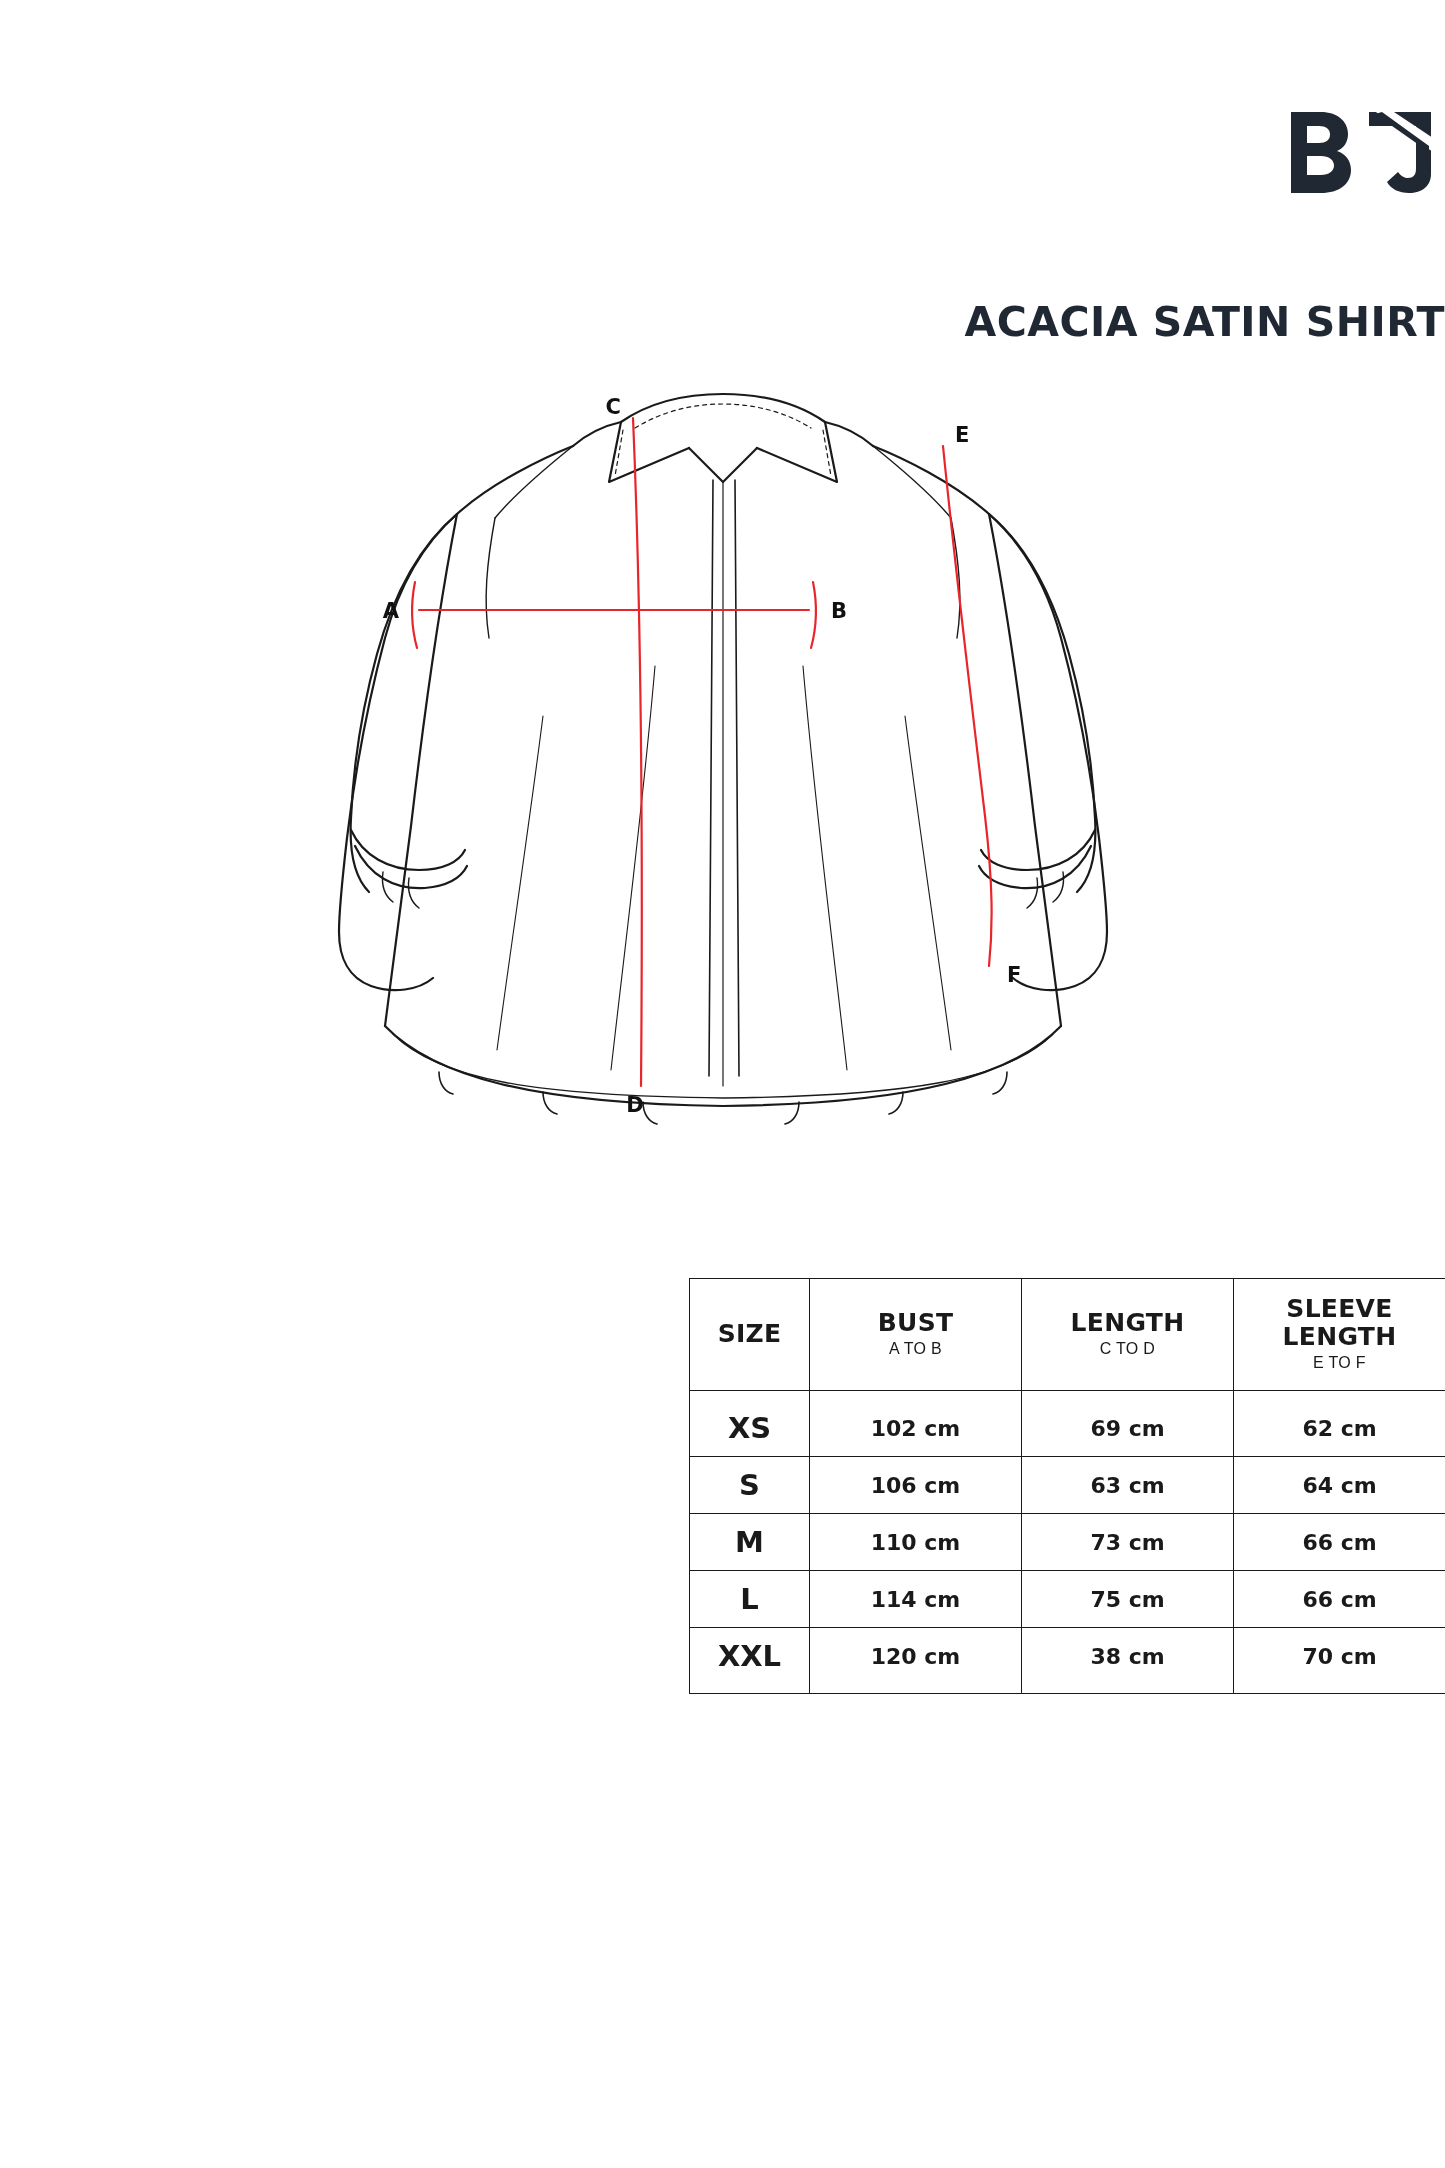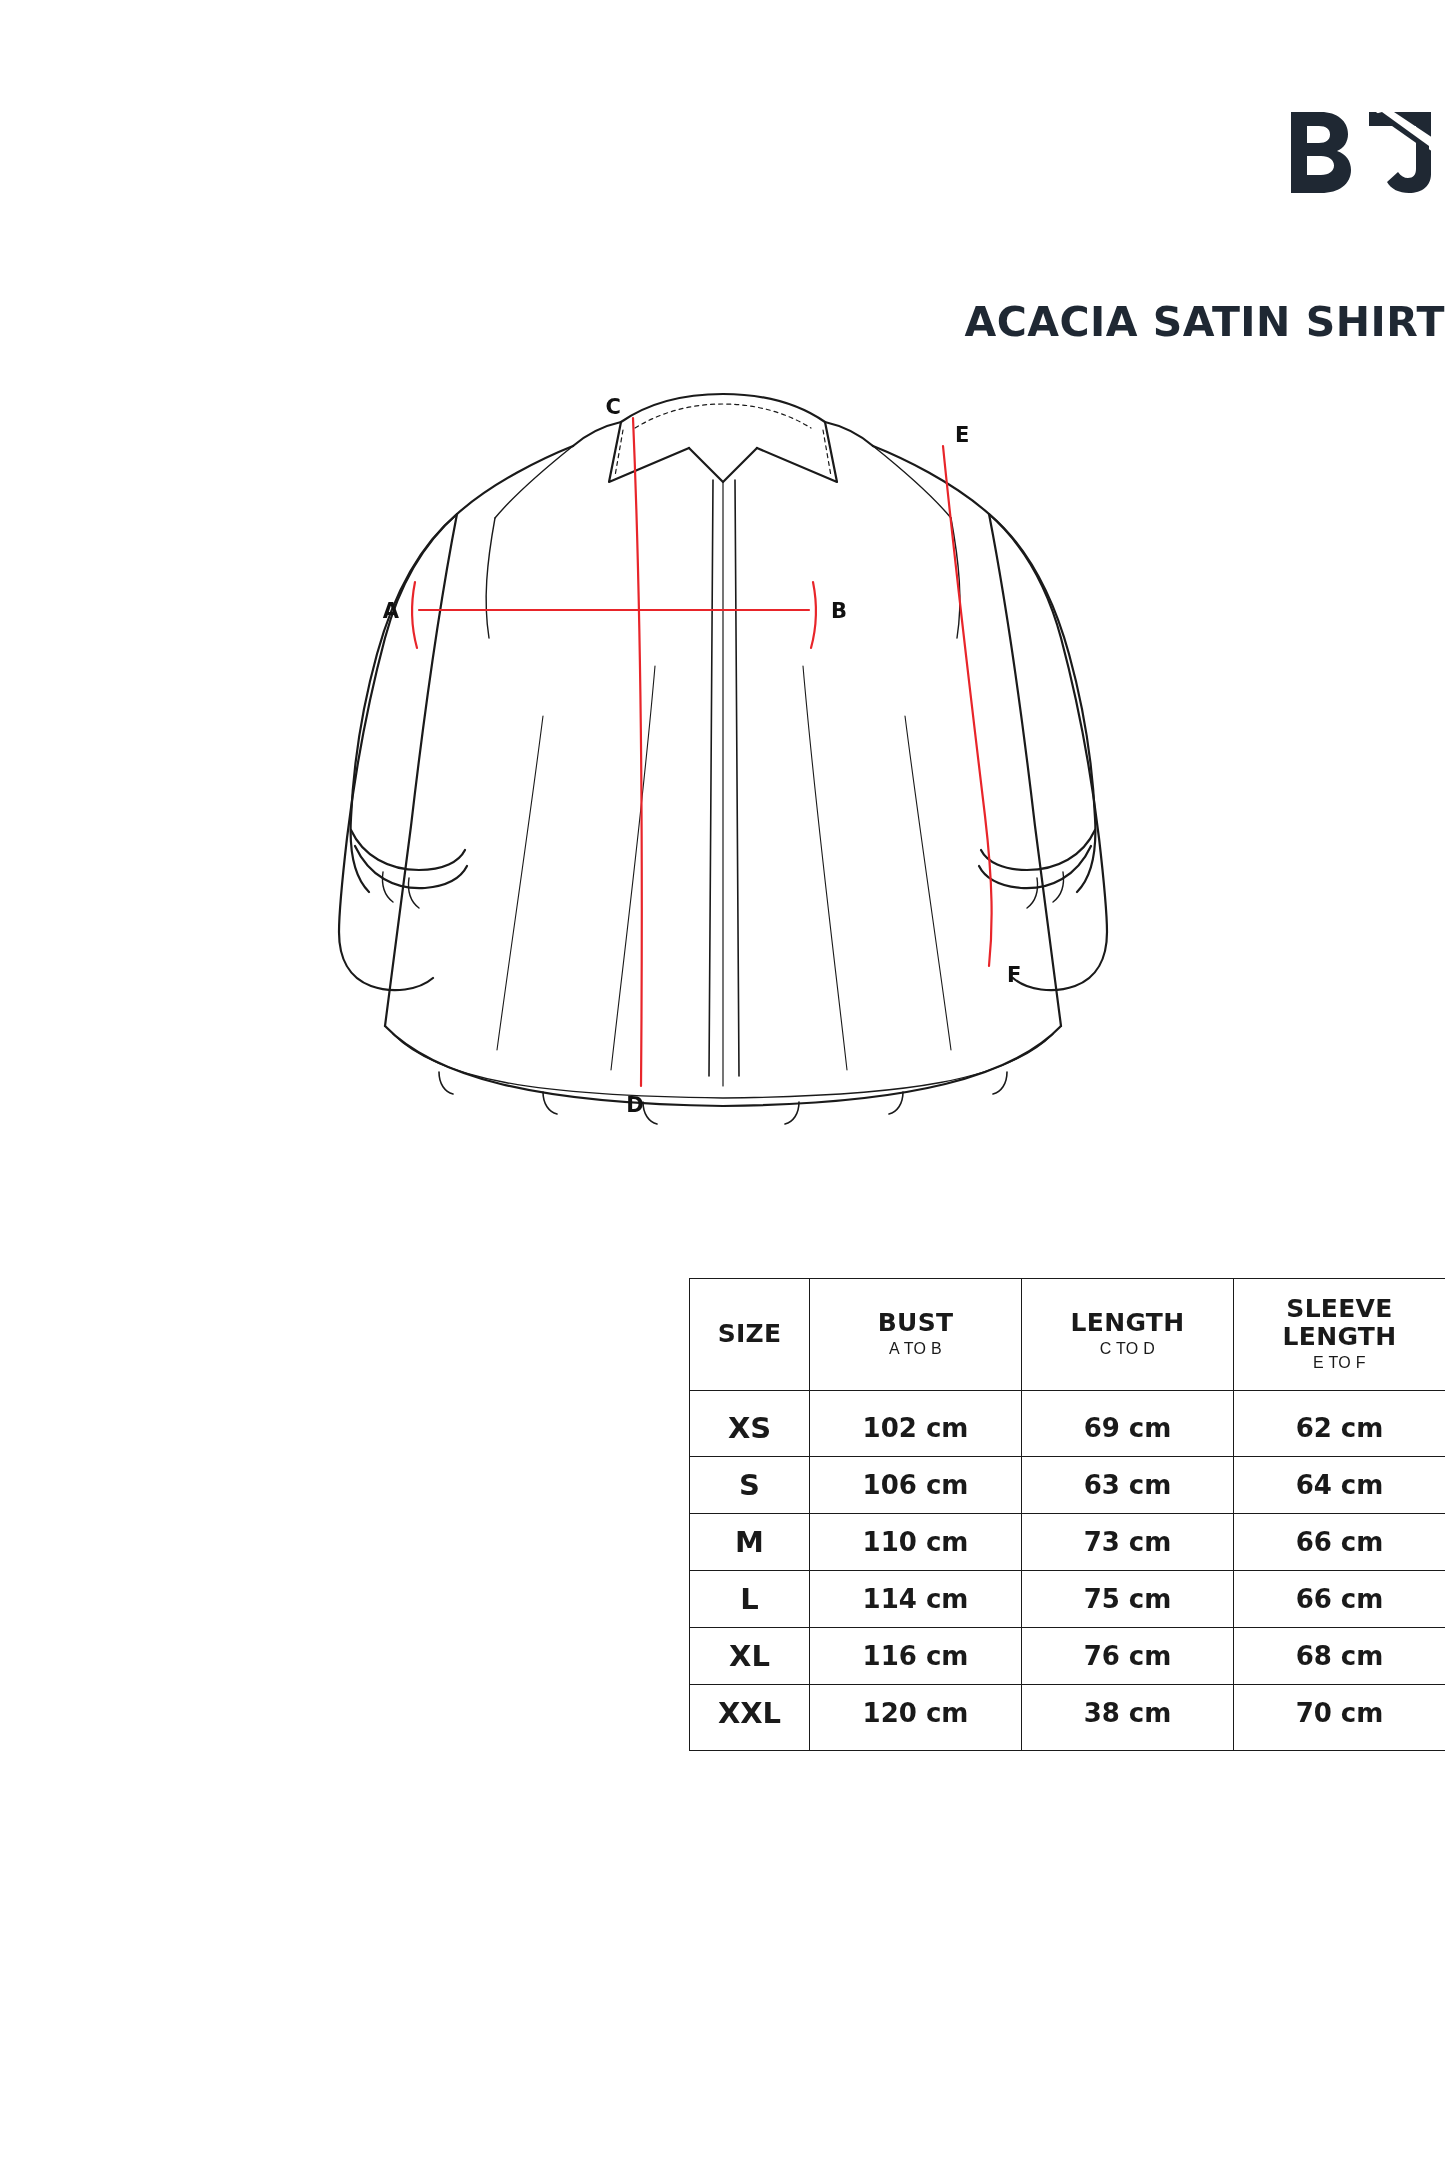--- a/index.html
+++ b/index.html
@@ -96,21 +96,21 @@
     font-weight: normal;
     letter-spacing: 0.3px;
     display: block;
     margin-top: 3px;
     color: #1a1a1a;
   }
   table.size-table tbody td {
     padding: 11px 4px;
     font-family: "DejaVu Sans", sans-serif;
     font-weight: bold;
-    font-size: 26px;
+    font-size: 22px;
   }
   table.size-table tbody td.size-cell {
     font-size: 29px;
   }
   col.c-size { width: 120px; }
   col.c-bust { width: 212px; }
   col.c-len  { width: 212px; }
   col.c-slv  { width: 212px; }
   tbody tr:first-child td { padding-top: 20px; margin-top: 36px; }
   tbody tr:last-child td { padding-bottom: 20px; margin-top: 28px; }
@@ -300,26 +300,20 @@
           <td>73 cm</td>
           <td>66 cm</td>
         </tr>
         <tr>
           <td class="size-cell">L</td>
           <td>114 cm</td>
           <td>75 cm</td>
           <td>66 cm</td>
         </tr>
         <tr>
-          <td class="size-cell">XL</td>
-          <td>116 cm</td>
-          <td>76 cm</td>
-          <td>68 cm</td>
-        </tr>
-        <tr>
           <td class="size-cell">XXL</td>
           <td>120 cm</td>
           <td>38 cm</td>
           <td>70 cm</td>
         </tr>
       </tbody>
     </table>
   </div>
 
 </div>

